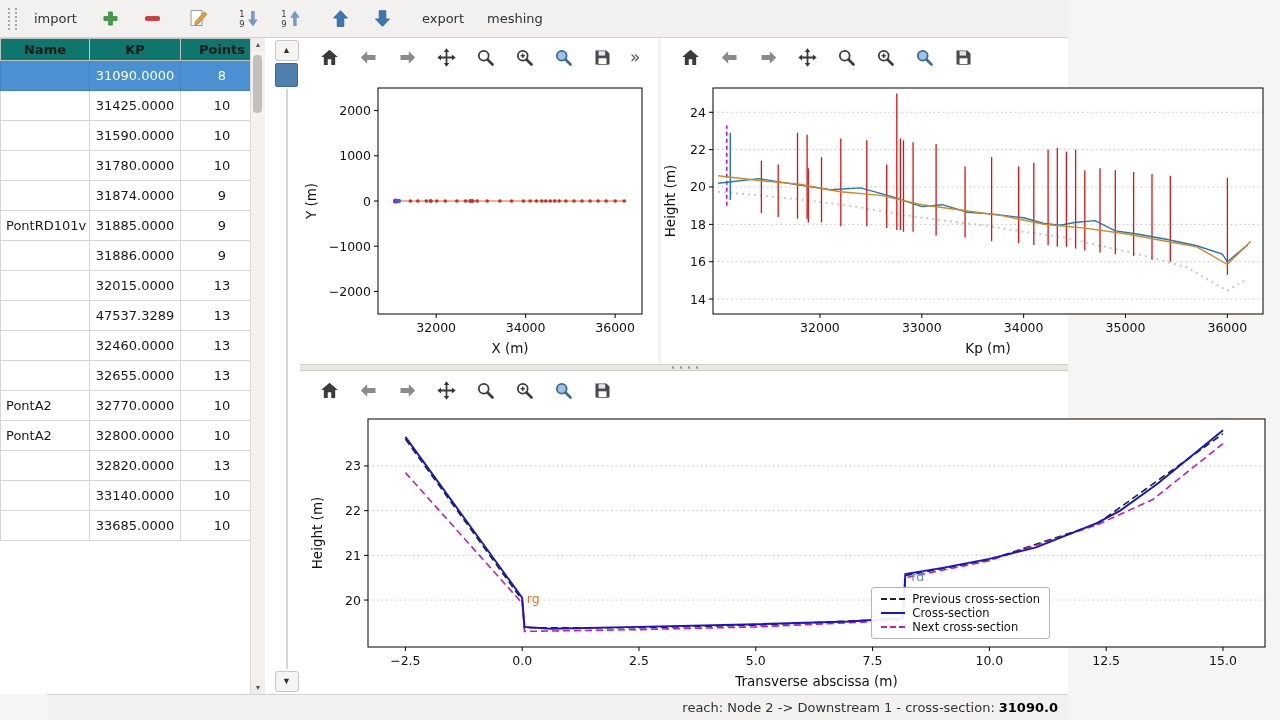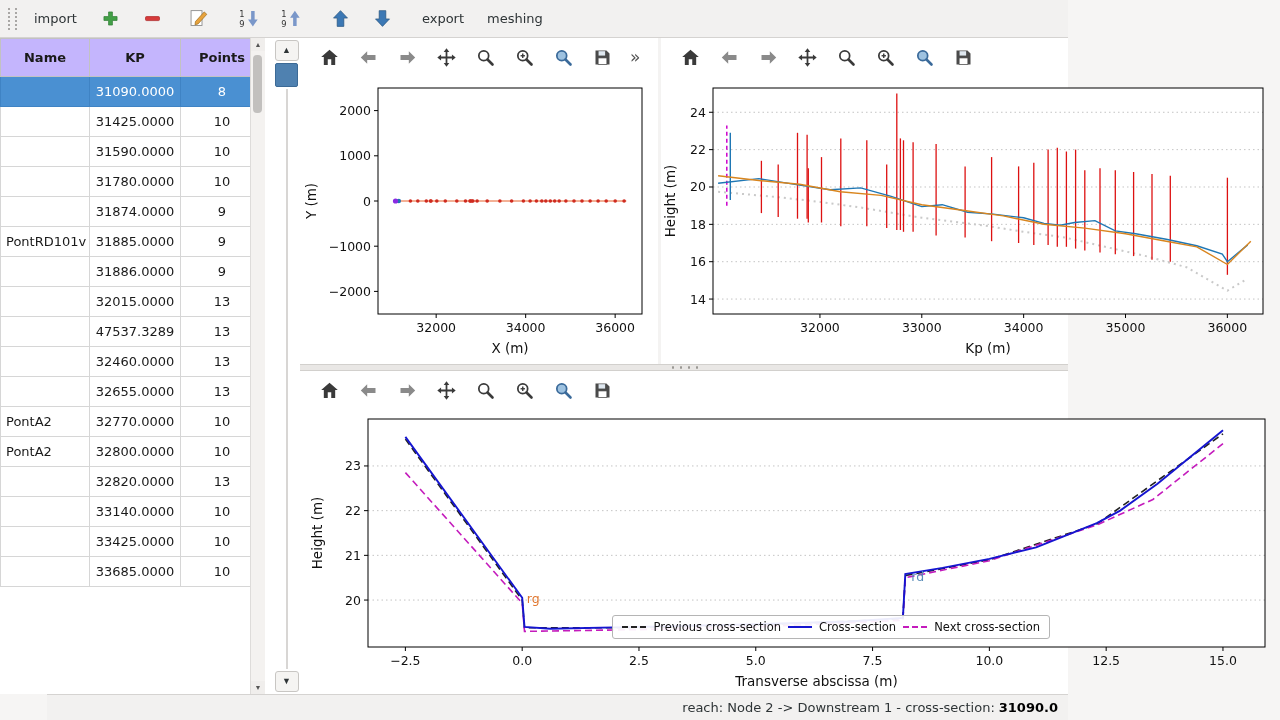--- a/index.html
+++ b/index.html
@@ -12,21 +12,21 @@
   button.tb{background:transparent;border:1px solid transparent;border-radius:3px;display:flex;align-items:center;justify-content:center;height:30px;padding:0 7px;font-family:inherit;font-size:13px;color:#2e3436;}
   .tb svg{width:21px;height:21px;display:block;}
 
   
   .main{flex:1;display:flex;min-height:0;background:#ffffff;}
 
   
   .left-panel{width:300px;flex:none;display:flex;background:#ffffff;}
   .table-wrap{width:250px;flex:none;overflow:hidden;}
   table{border-collapse:collapse;width:250px;font-size:13px;table-layout:fixed;}
-  th{background:#c4b5fd;font-weight:bold;border:1px solid #c2c2c2;height:21px;padding:8px 2px;}
+  th{background:#0f766e;font-weight:bold;border:1px solid #c2c2c2;height:21px;padding:0 2px;}
   th.c-name{width:84px;}th.c-kp{width:86px;}th.c-points{width:78px;}
   td{border:1px solid #d6d6d6;height:29px;padding:0 5px;text-align:center;overflow:hidden;white-space:nowrap;}
   td.c-name{text-align:left;}
   tr.selected td{background:#4a90d2;color:#ffffff;border-color:#3f83c4;}
 
   
   .scrollbar-v{width:14px;flex:none;background:#f4f2f0;border-left:1px solid #dedcda;display:flex;flex-direction:column;align-items:center;}
   .sb-btn{width:14px;height:13px;font-size:7px;line-height:13px;text-align:center;color:#555;background:#f0eeec;border:none;padding:0;}
   .sb-track{flex:1;width:14px;position:relative;}
   .sb-thumb{position:absolute;top:4px;left:2px;width:9px;height:58px;background:#c2c0be;border-radius:4px;}
@@ -51,21 +51,21 @@
   
   .mpl-toolbar{height:34px;flex:none;display:flex;align-items:center;gap:9px;padding:2px 4px 2px 14px;}
   .mpl-btn{width:30px;height:28px;border:none;background:transparent;border-radius:3px;display:flex;align-items:center;justify-content:center;padding:0;}
   .mpl-btn svg{width:21px;height:21px;display:block;}
   .tb-overflow{color:#555;font-size:17px;margin-left:4px;}
 
   .chart-wrap{position:relative;flex:1;}
   svg.chart{font-family:"DejaVu Sans",sans-serif;display:block;}
 
   
-  .legend{position:absolute;right:18px;bottom:58px;background:rgba(255,255,255,0.92);border:1px solid #b5b5b5;border-radius:3px;padding:4px 9px;display:flex;gap:7px;}
+  .legend{position:absolute;right:18px;bottom:58px;background:rgba(255,255,255,0.92);border:1px solid #b5b5b5;border-radius:3px;padding:4px 9px;display:flex;flex-direction:column;gap:0;}
   .legend-item{display:flex;align-items:center;gap:7px;font-size:11.5px;color:#111;}
   .legend-line{width:24px;height:0;display:inline-block;}
 
   
   .status-bar{height:25px;flex:none;background:#f2f1f0;border-top:1px solid #d5d3d1;display:flex;align-items:center;justify-content:flex-end;padding:0 10px;font-size:13px;color:#2e3436;margin-left:47px;}
   .status-bar b{margin-left:4px;color:#000;}
   .hidden-defs{position:absolute;width:0;height:0;overflow:hidden;}
 </style>
 </head>
 <body>
@@ -256,25 +256,20 @@
                 <td class="c-points">10</td>
               </tr>
               <tr class="">
                 <td class="c-name"></td>
                 <td class="c-kp">32820.0000</td>
                 <td class="c-points">13</td>
               </tr>
               <tr class="">
                 <td class="c-name"></td>
                 <td class="c-kp">33140.0000</td>
-                <td class="c-points">10</td>
-              </tr>
-              <tr class="">
-                <td class="c-name"></td>
-                <td class="c-kp">33425.0000</td>
                 <td class="c-points">10</td>
               </tr>
               <tr class="">
                 <td class="c-name"></td>
                 <td class="c-kp">33685.0000</td>
                 <td class="c-points">10</td>
               </tr>
             </tbody>
         </table>
       </div>

